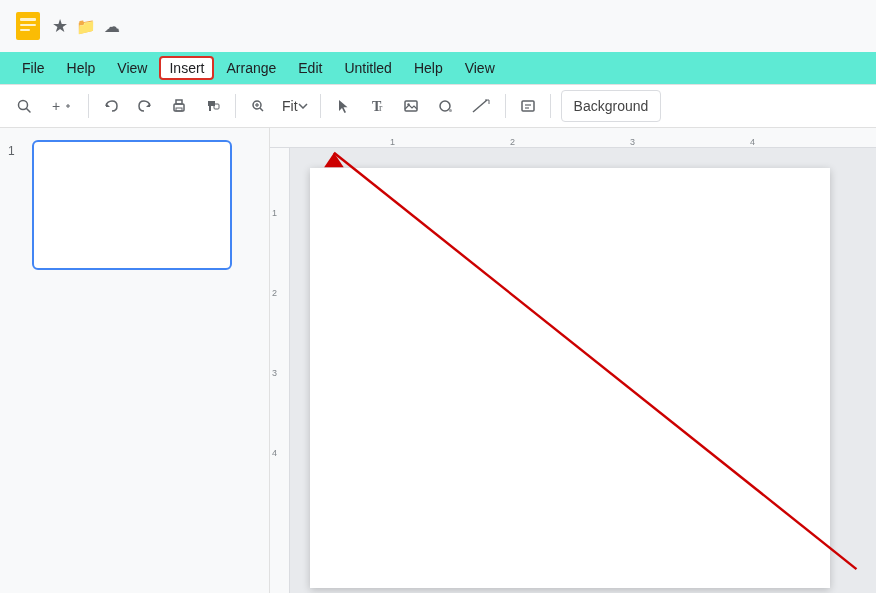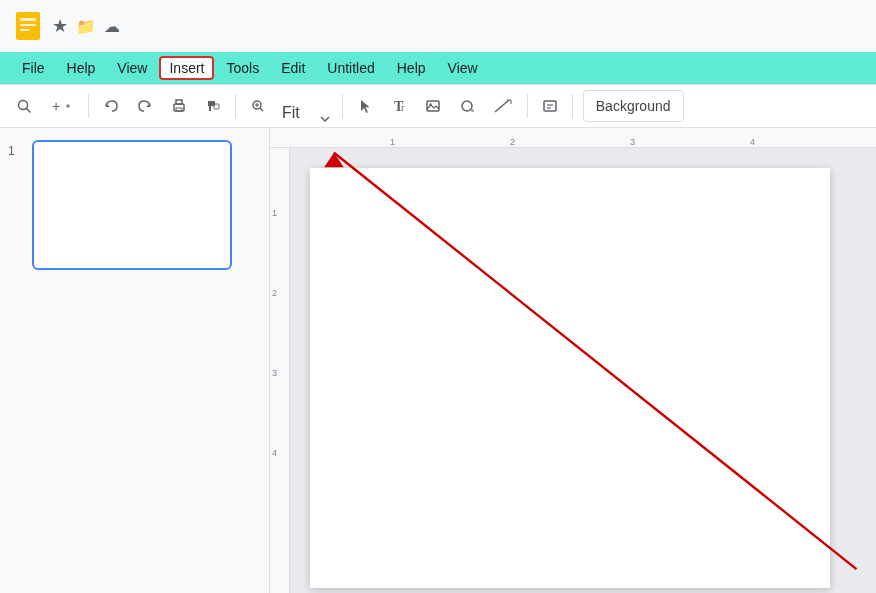--- a/index.html
+++ b/index.html
@@ -83,23 +83,23 @@
       flex-shrink: 0;
     }
     .toolbar-separator {
       width: 1px;
       height: 24px;
       background: #dadce0;
       margin: 0 4px;
     }
     .toolbar-zoom {
       display: flex;
-      align-items: flex-end;
-      gap: 20px;
-      font-size: 16px;
+      align-items: center;
+      gap: 0;
+      font-size: 14px;
       color: #444;
       padding: 0 6px;
       height: 32px;
       border-radius: 4px;
       cursor: pointer;
     }
     .bg-button {
       display: flex;
       align-items: center;
       justify-content: center;
@@ -249,21 +249,21 @@
     <span style="font-size:16px; color:#5f6368; cursor:pointer;">📁</span>
     <span style="font-size:16px; color:#5f6368; cursor:pointer;">☁</span>
   </div>
 </div>
 
 <div id="menu-bar">
   <span class="menu-item">File</span>
   <span class="menu-item">Help</span>
   <span class="menu-item">View</span>
   <span class="menu-item active">Insert</span>
-  <span class="menu-item">Tools</span>
+  <span class="menu-item">Arrange</span>
   <span class="menu-item">Edit</span>
   <span class="menu-item">Untitled</span>
   <span class="menu-item">Help</span>
   <span class="menu-item">View</span>
 </div>
 
 <div id="toolbar">
   <div class="toolbar-btn">
     <svg width="16" height="16" viewBox="0 0 16 16" fill="none">
       <circle cx="7" cy="7" r="4.5" stroke="#5f6368" stroke-width="1.5"></circle>

